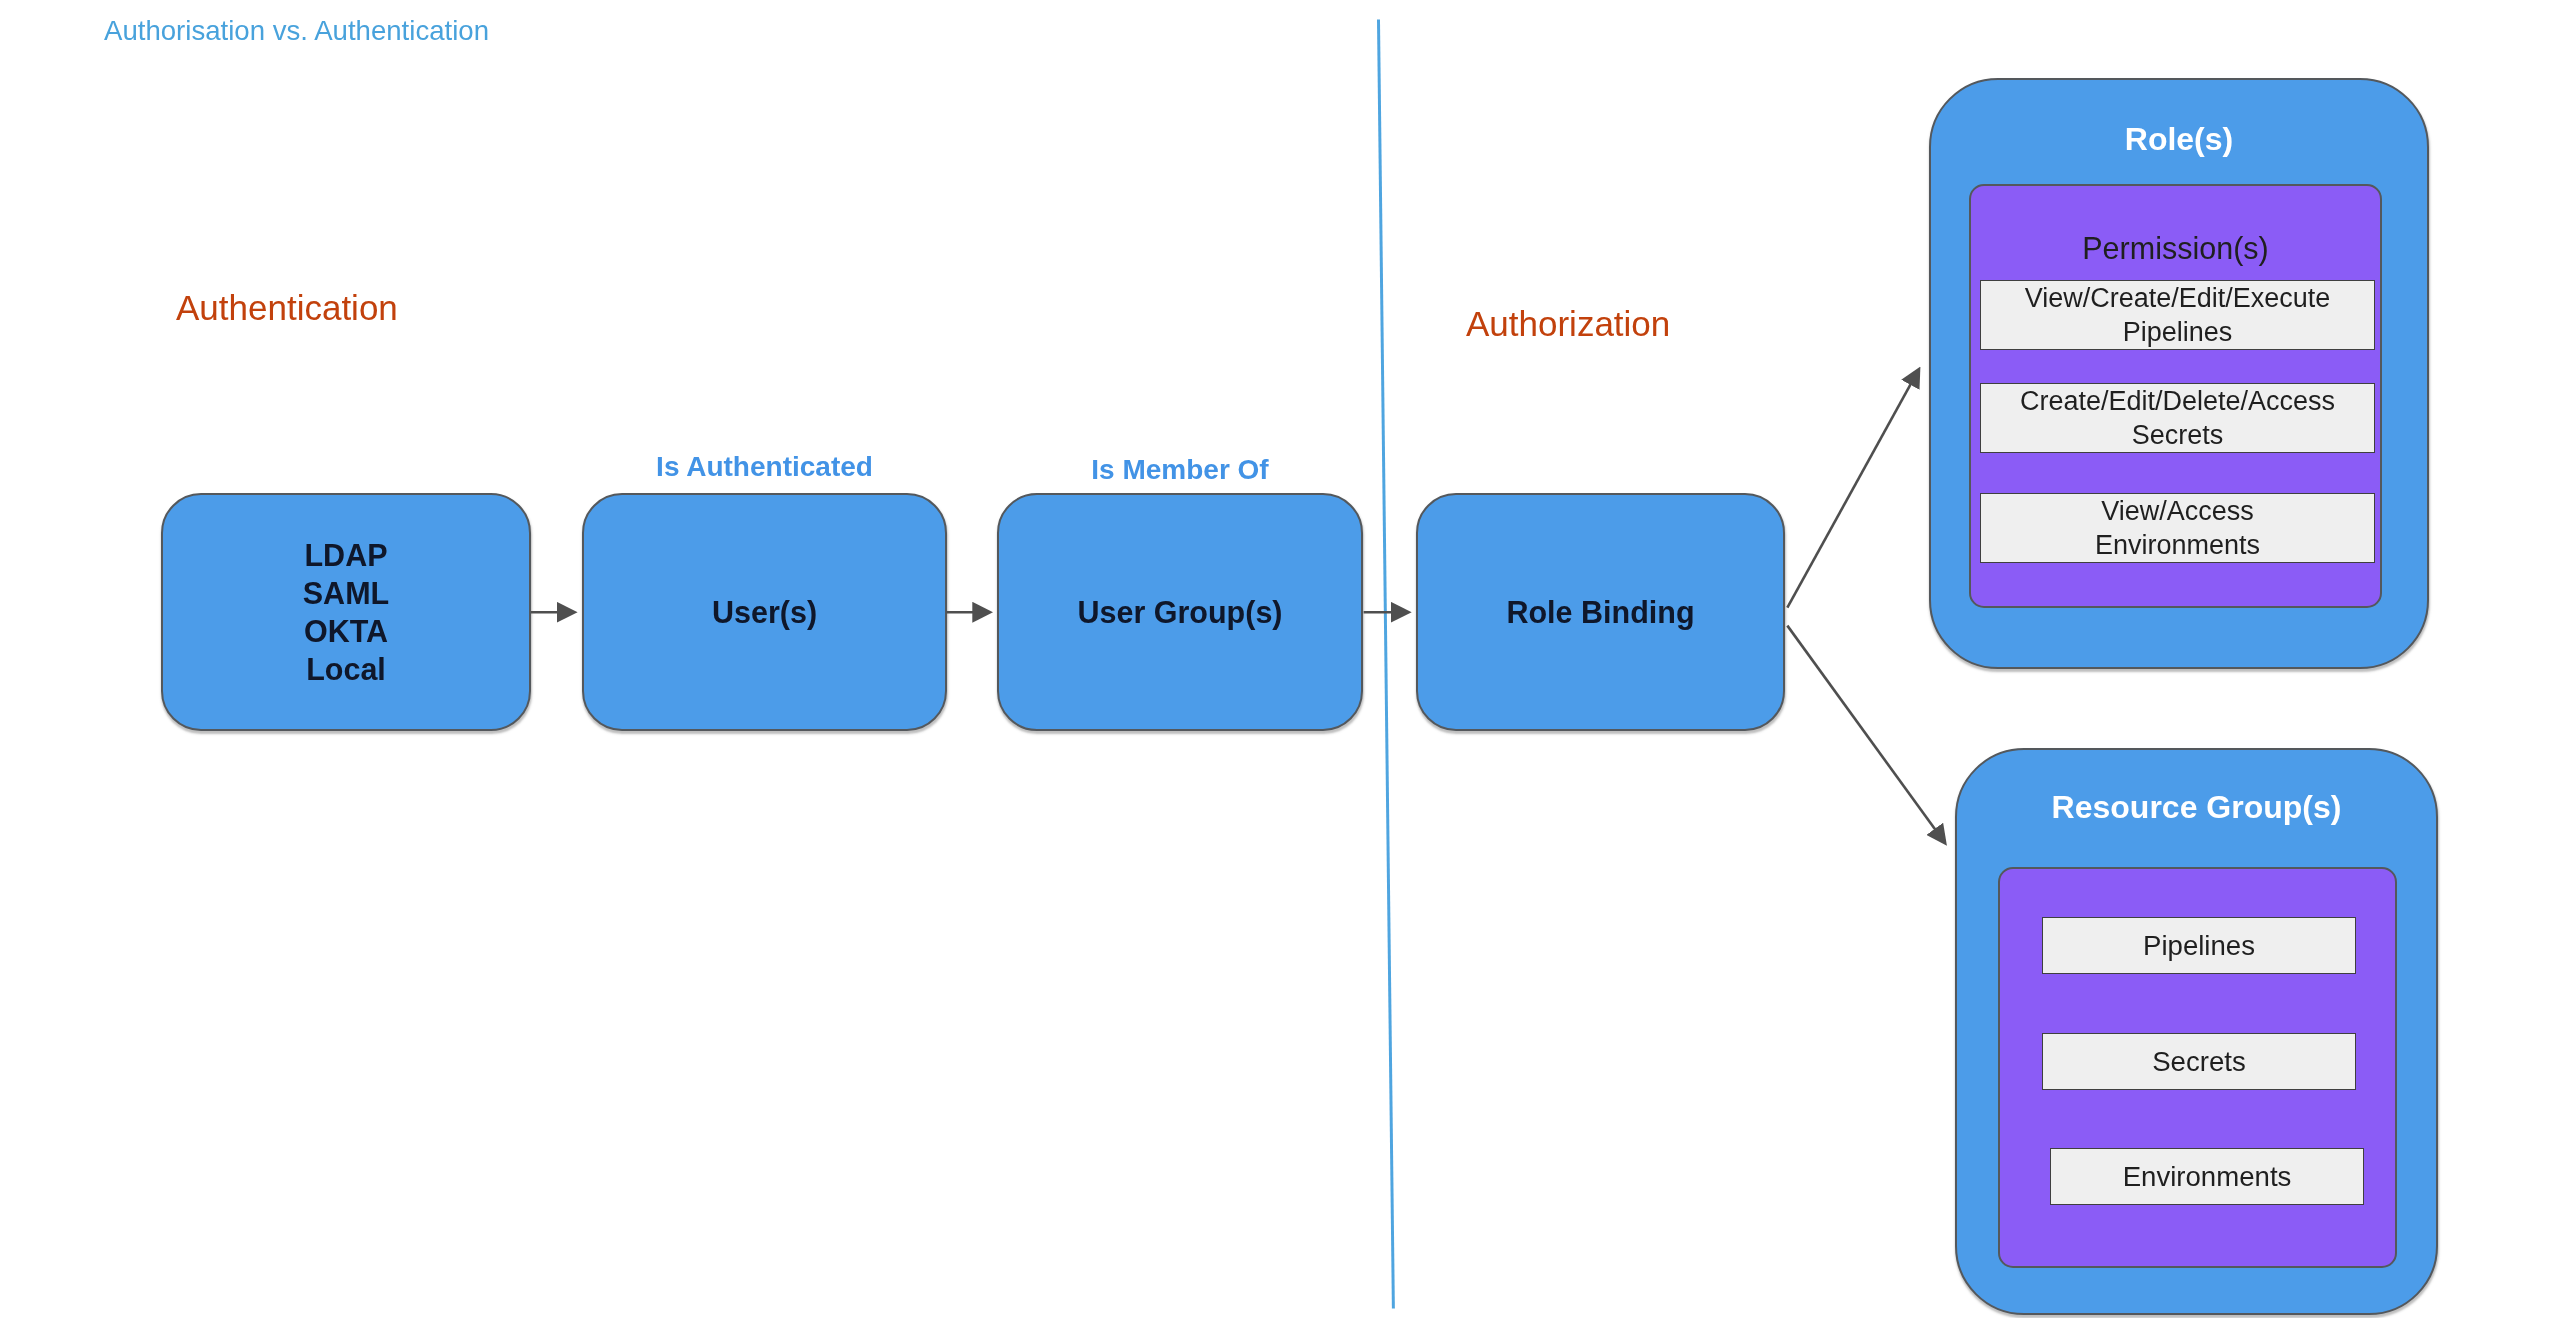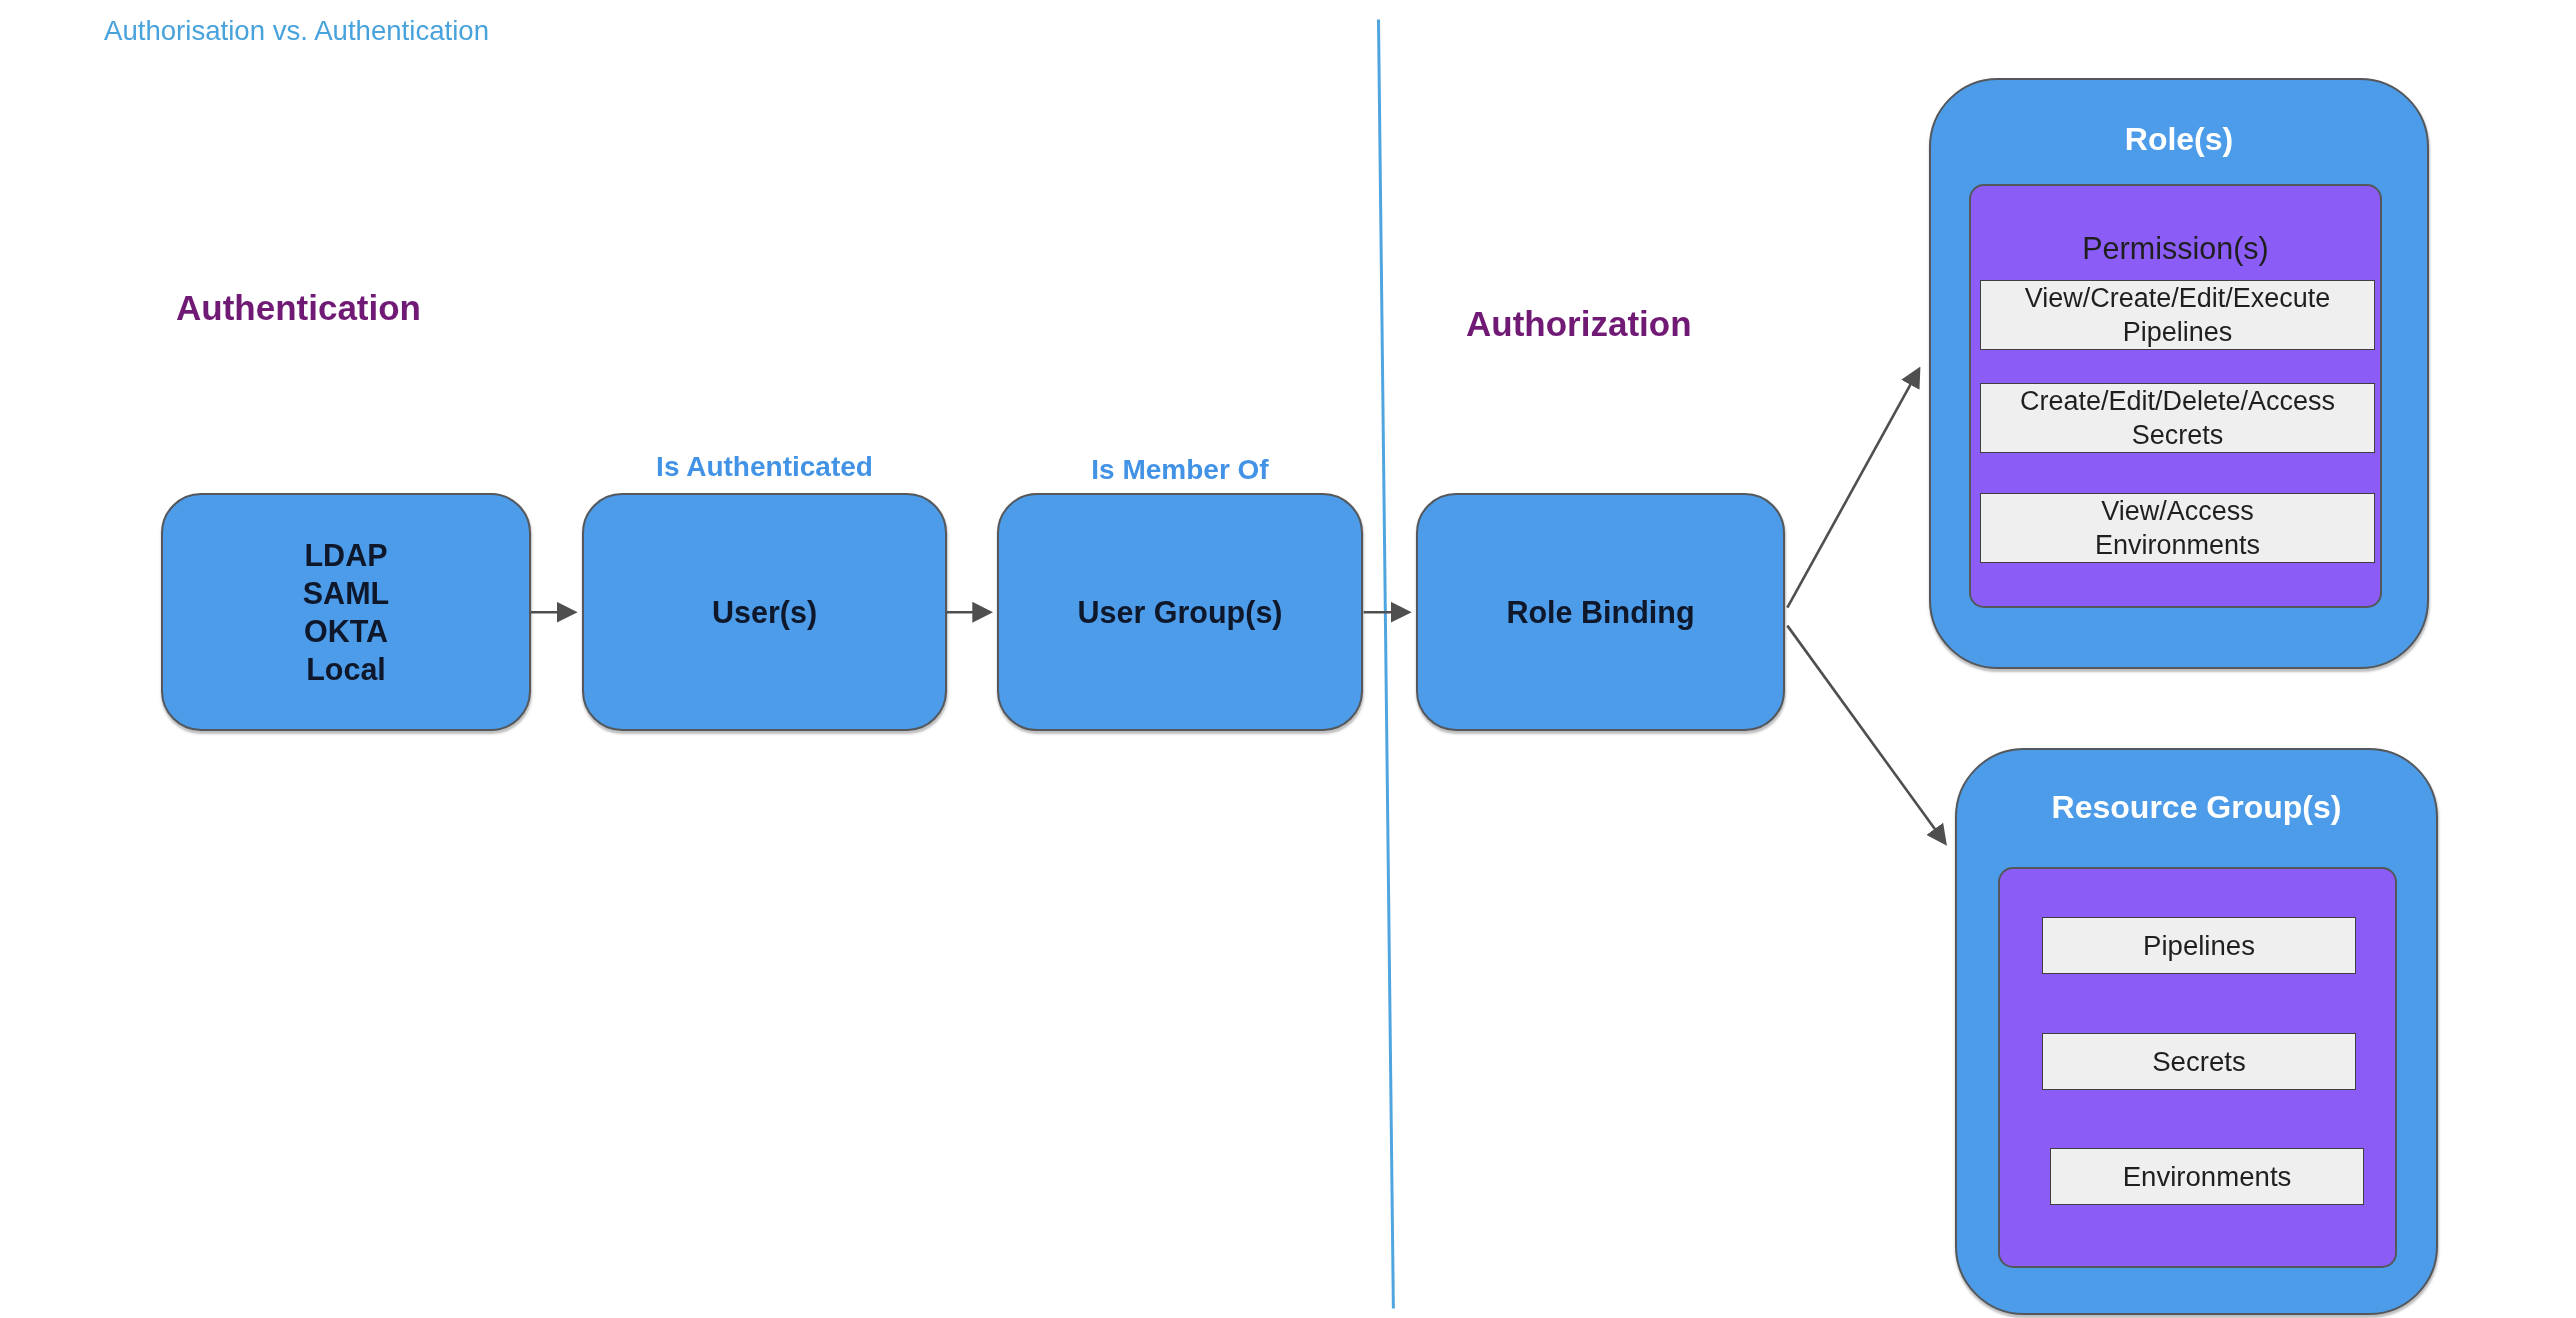--- a/index.html
+++ b/index.html
@@ -21,22 +21,22 @@
     position: absolute;
     left: 104px;
     top: 15px;
     font-size: 27.6px;
     color: #48a2dc;
     white-space: nowrap;
   }
   .section-label {
     position: absolute;
     font-size: 35px;
-    font-weight: bold;
-    color: #701a75;
+    font-weight: normal;
+    color: #c2410c;
     white-space: nowrap;
   }
   #label-authentication { left: 176px; top: 288px; }
   #label-authorization  { left: 1466px; top: 304px; }
 
   .edge-label {
     position: absolute;
     font-size: 28px;
     font-weight: bold;
     color: #4293e6;

